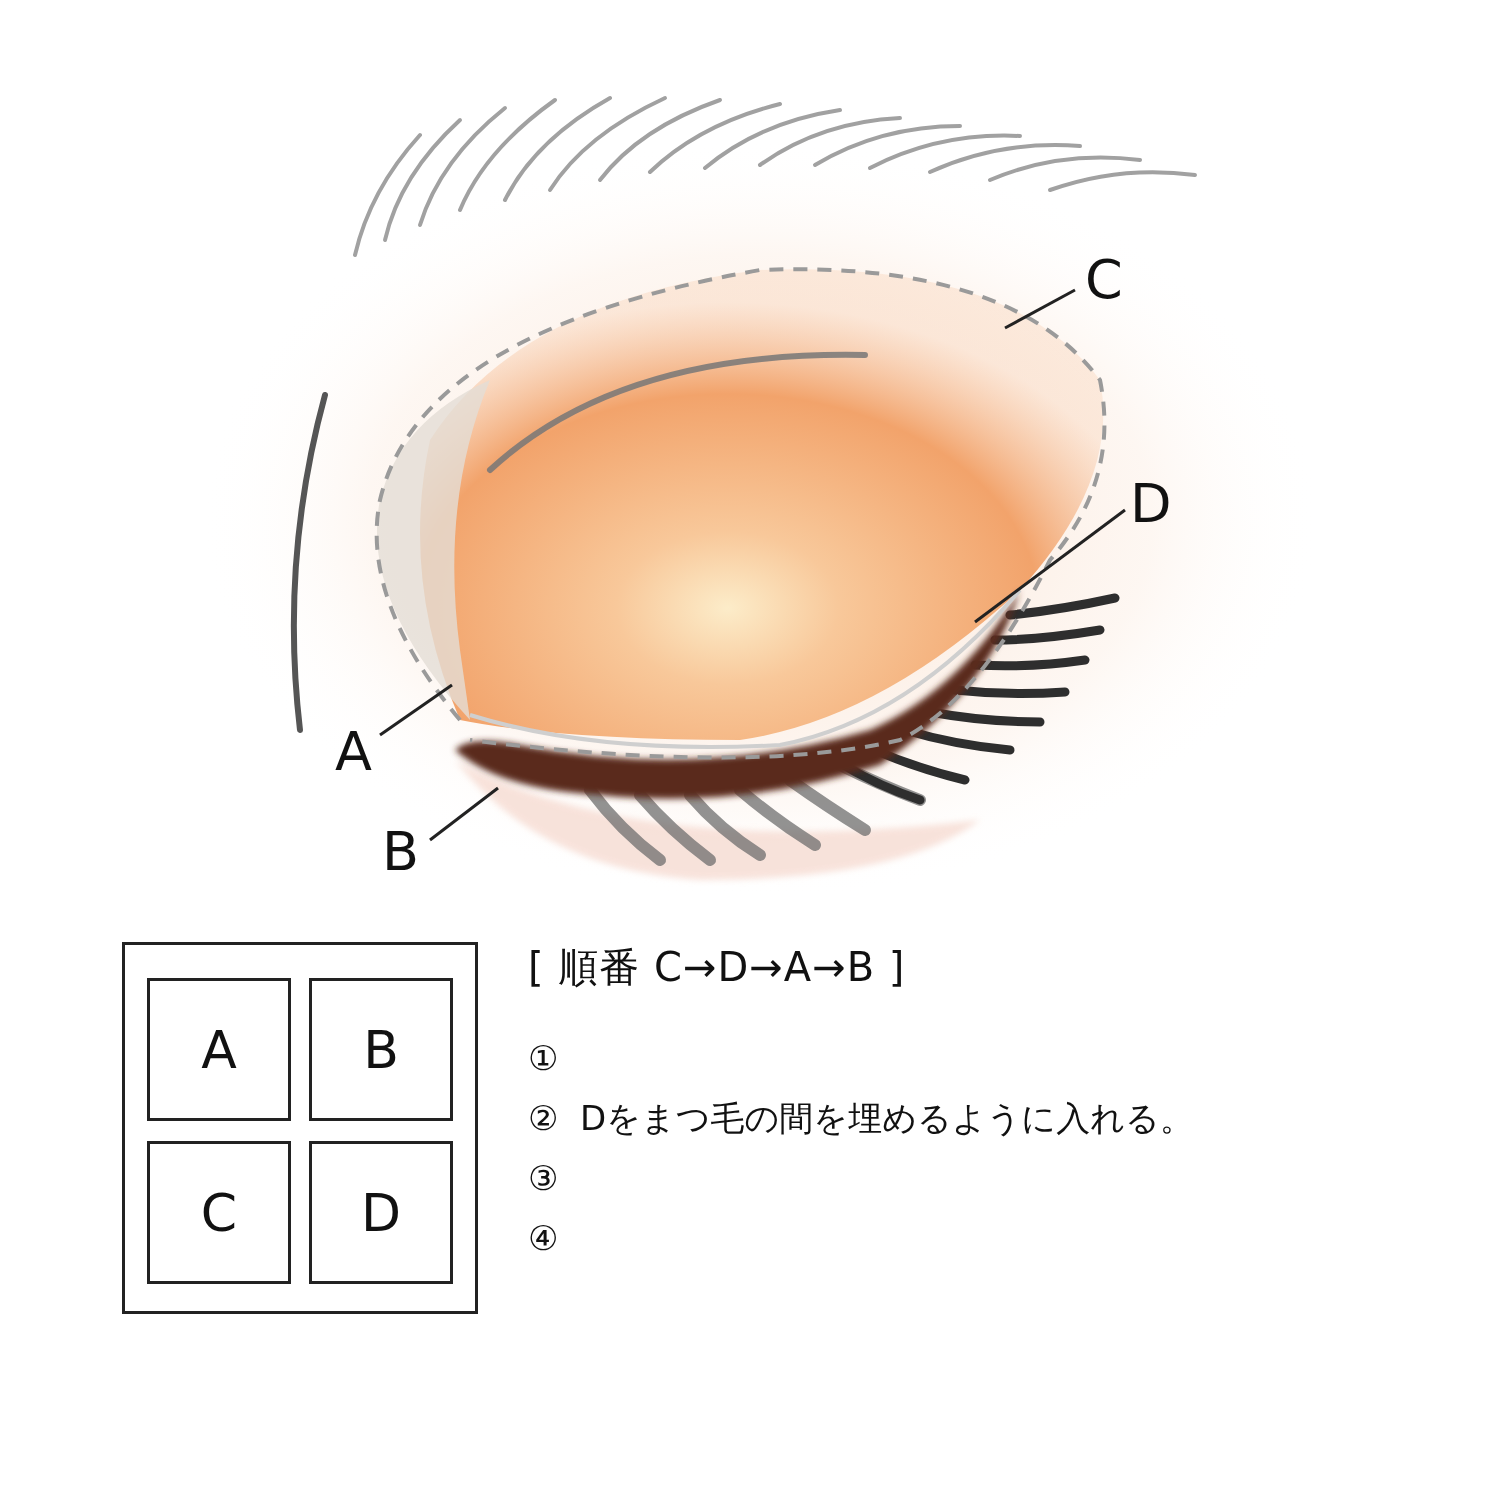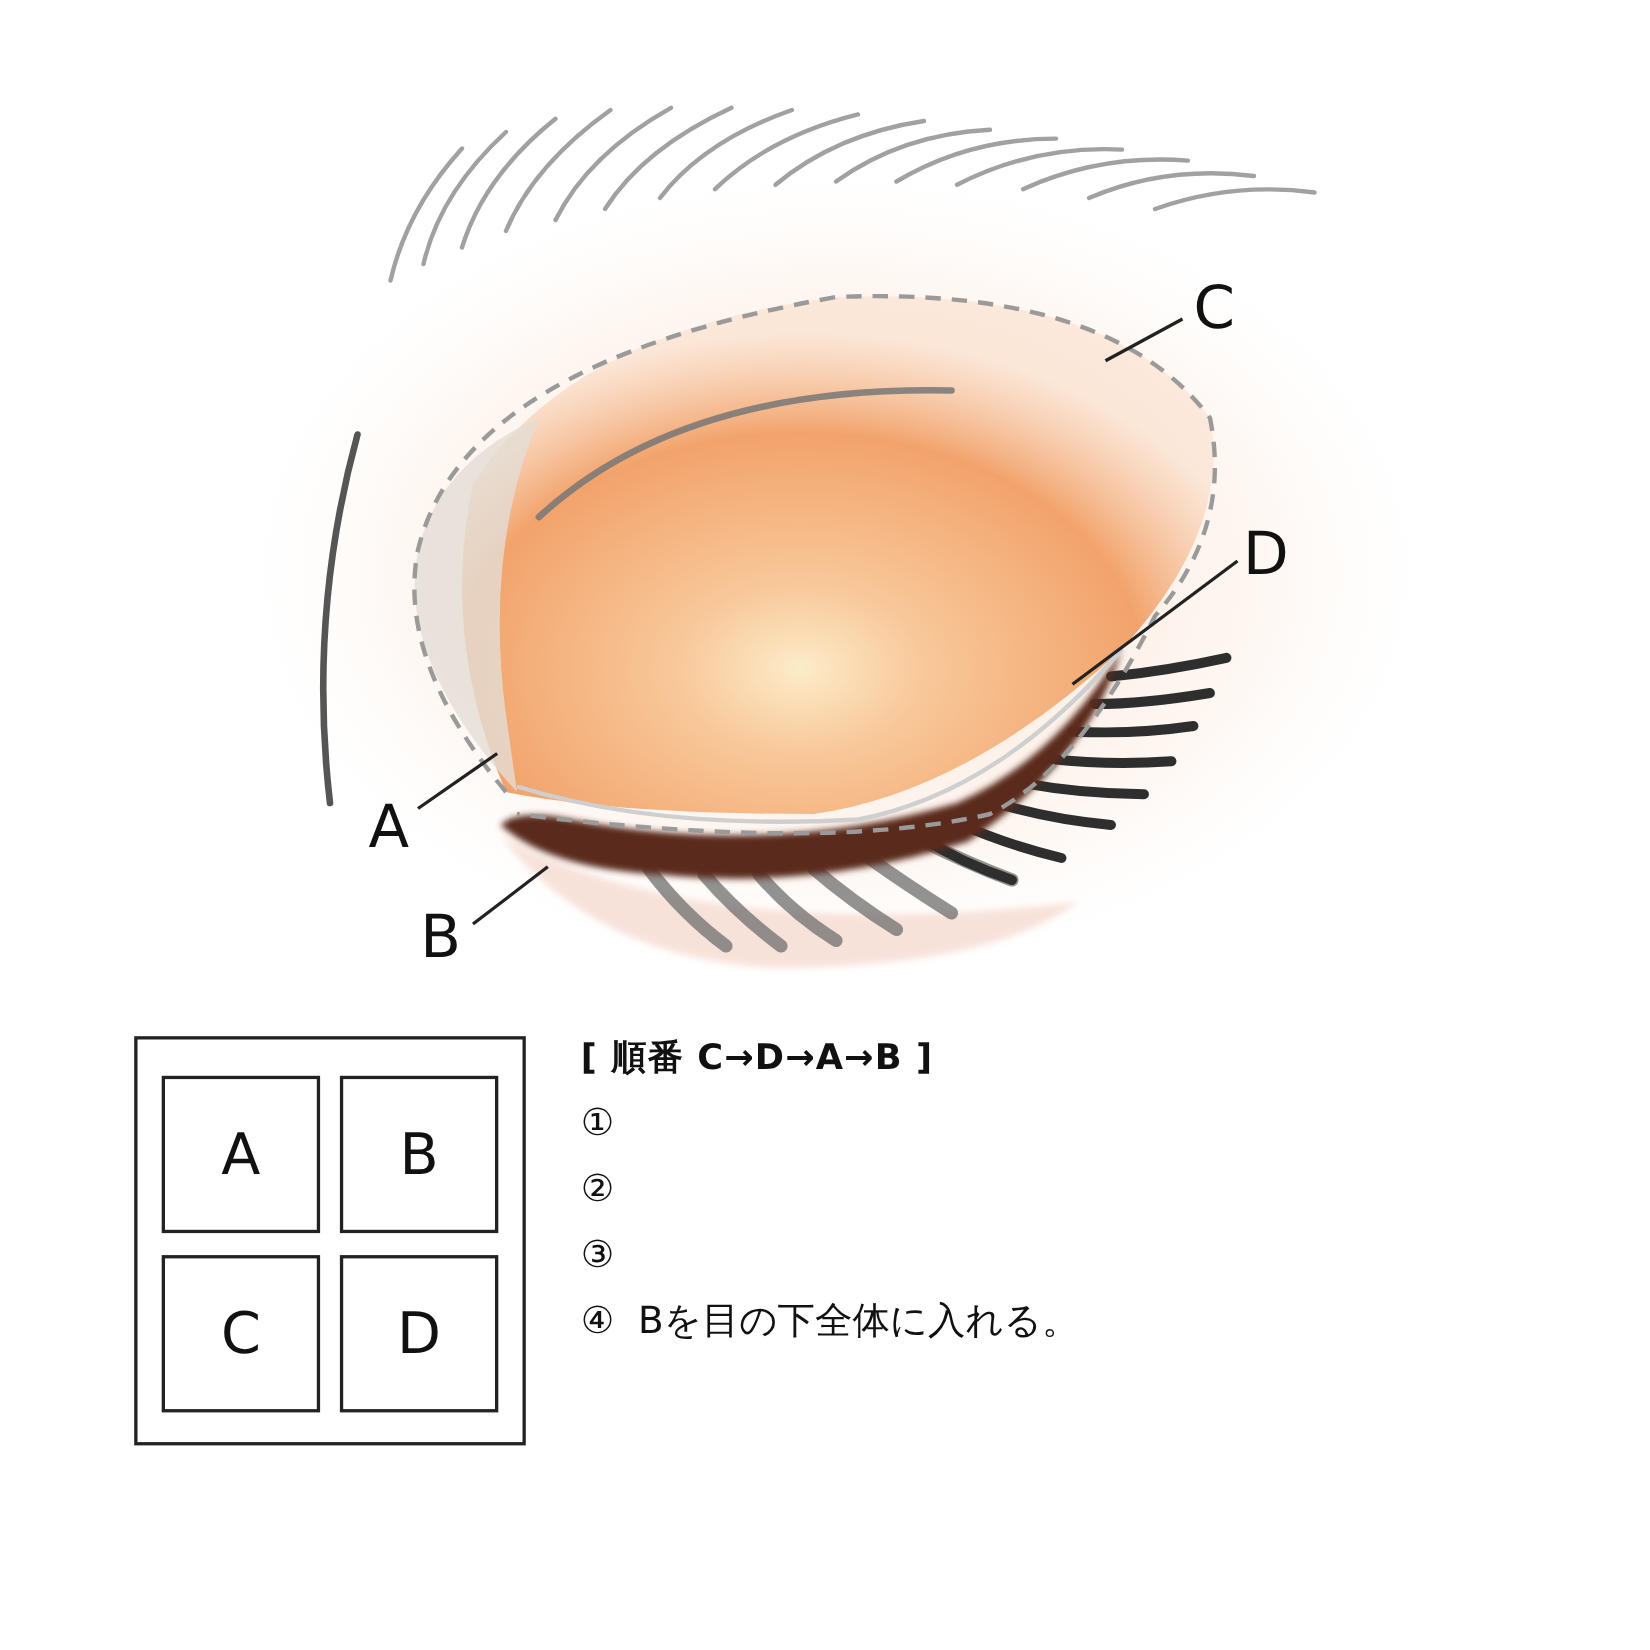--- a/index.html
+++ b/index.html
@@ -1,21 +1,21 @@
 <!DOCTYPE html>
 <html><head>
 <meta charset="utf-8">
 <style>
   html,body{margin:0;padding:0;background:#ffffff;}
   body{width:1500px;height:1500px;position:relative;overflow:hidden;font-family:"DejaVu Sans",sans-serif;color:#111;}
   .illus{position:absolute;left:0;top:0;width:1500px;height:920px;}
   .palette{position:absolute;left:122px;top:942px;width:356px;height:372px;border:3px solid #222;box-sizing:border-box;}
   .pan{position:absolute;width:144px;height:143px;border:3px solid #222;box-sizing:border-box;display:flex;align-items:center;justify-content:center;font-size:52px;font-family:"DejaVu Sans",sans-serif;}
   .instr{position:absolute;left:528px;top:940px;width:940px;}
-  .instr-title{font-size:32px;font-weight:bold;letter-spacing:1px;margin-bottom:7px;}
+  .instr-title{font-size:40px;font-weight:normal;letter-spacing:1px;margin-bottom:33px;}
   .step{font-size:34px;line-height:60px;display:flex;}
   .step .num{width:52px;flex:none;}
   .step .txt{white-space:pre-line;}
   .lbl{font-size:54px;font-family:"DejaVu Sans",sans-serif;}
 </style>
 </head>
 <body>
 
 <svg class="illus" viewBox="0 0 1500 920" width="1500" height="920">
   <defs>
@@ -122,21 +122,21 @@
     </div>
 </div>
 
 <div class="instr">
   <div class="instr-title">[ 順番 C→D→A→B ]</div>
   <div class="step">
       <span class="num">①</span>
     </div>
   <div class="step">
       <span class="num">②</span>
+      <span class="txt">Dをまつ毛の間を埋めるように入れる。</span>
     </div>
   <div class="step">
       <span class="num">③</span>
     </div>
   <div class="step">
       <span class="num">④</span>
-      <span class="txt">Bを目の下全体に入れる。</span>
     </div>
 </div>
 
 </body></html>

